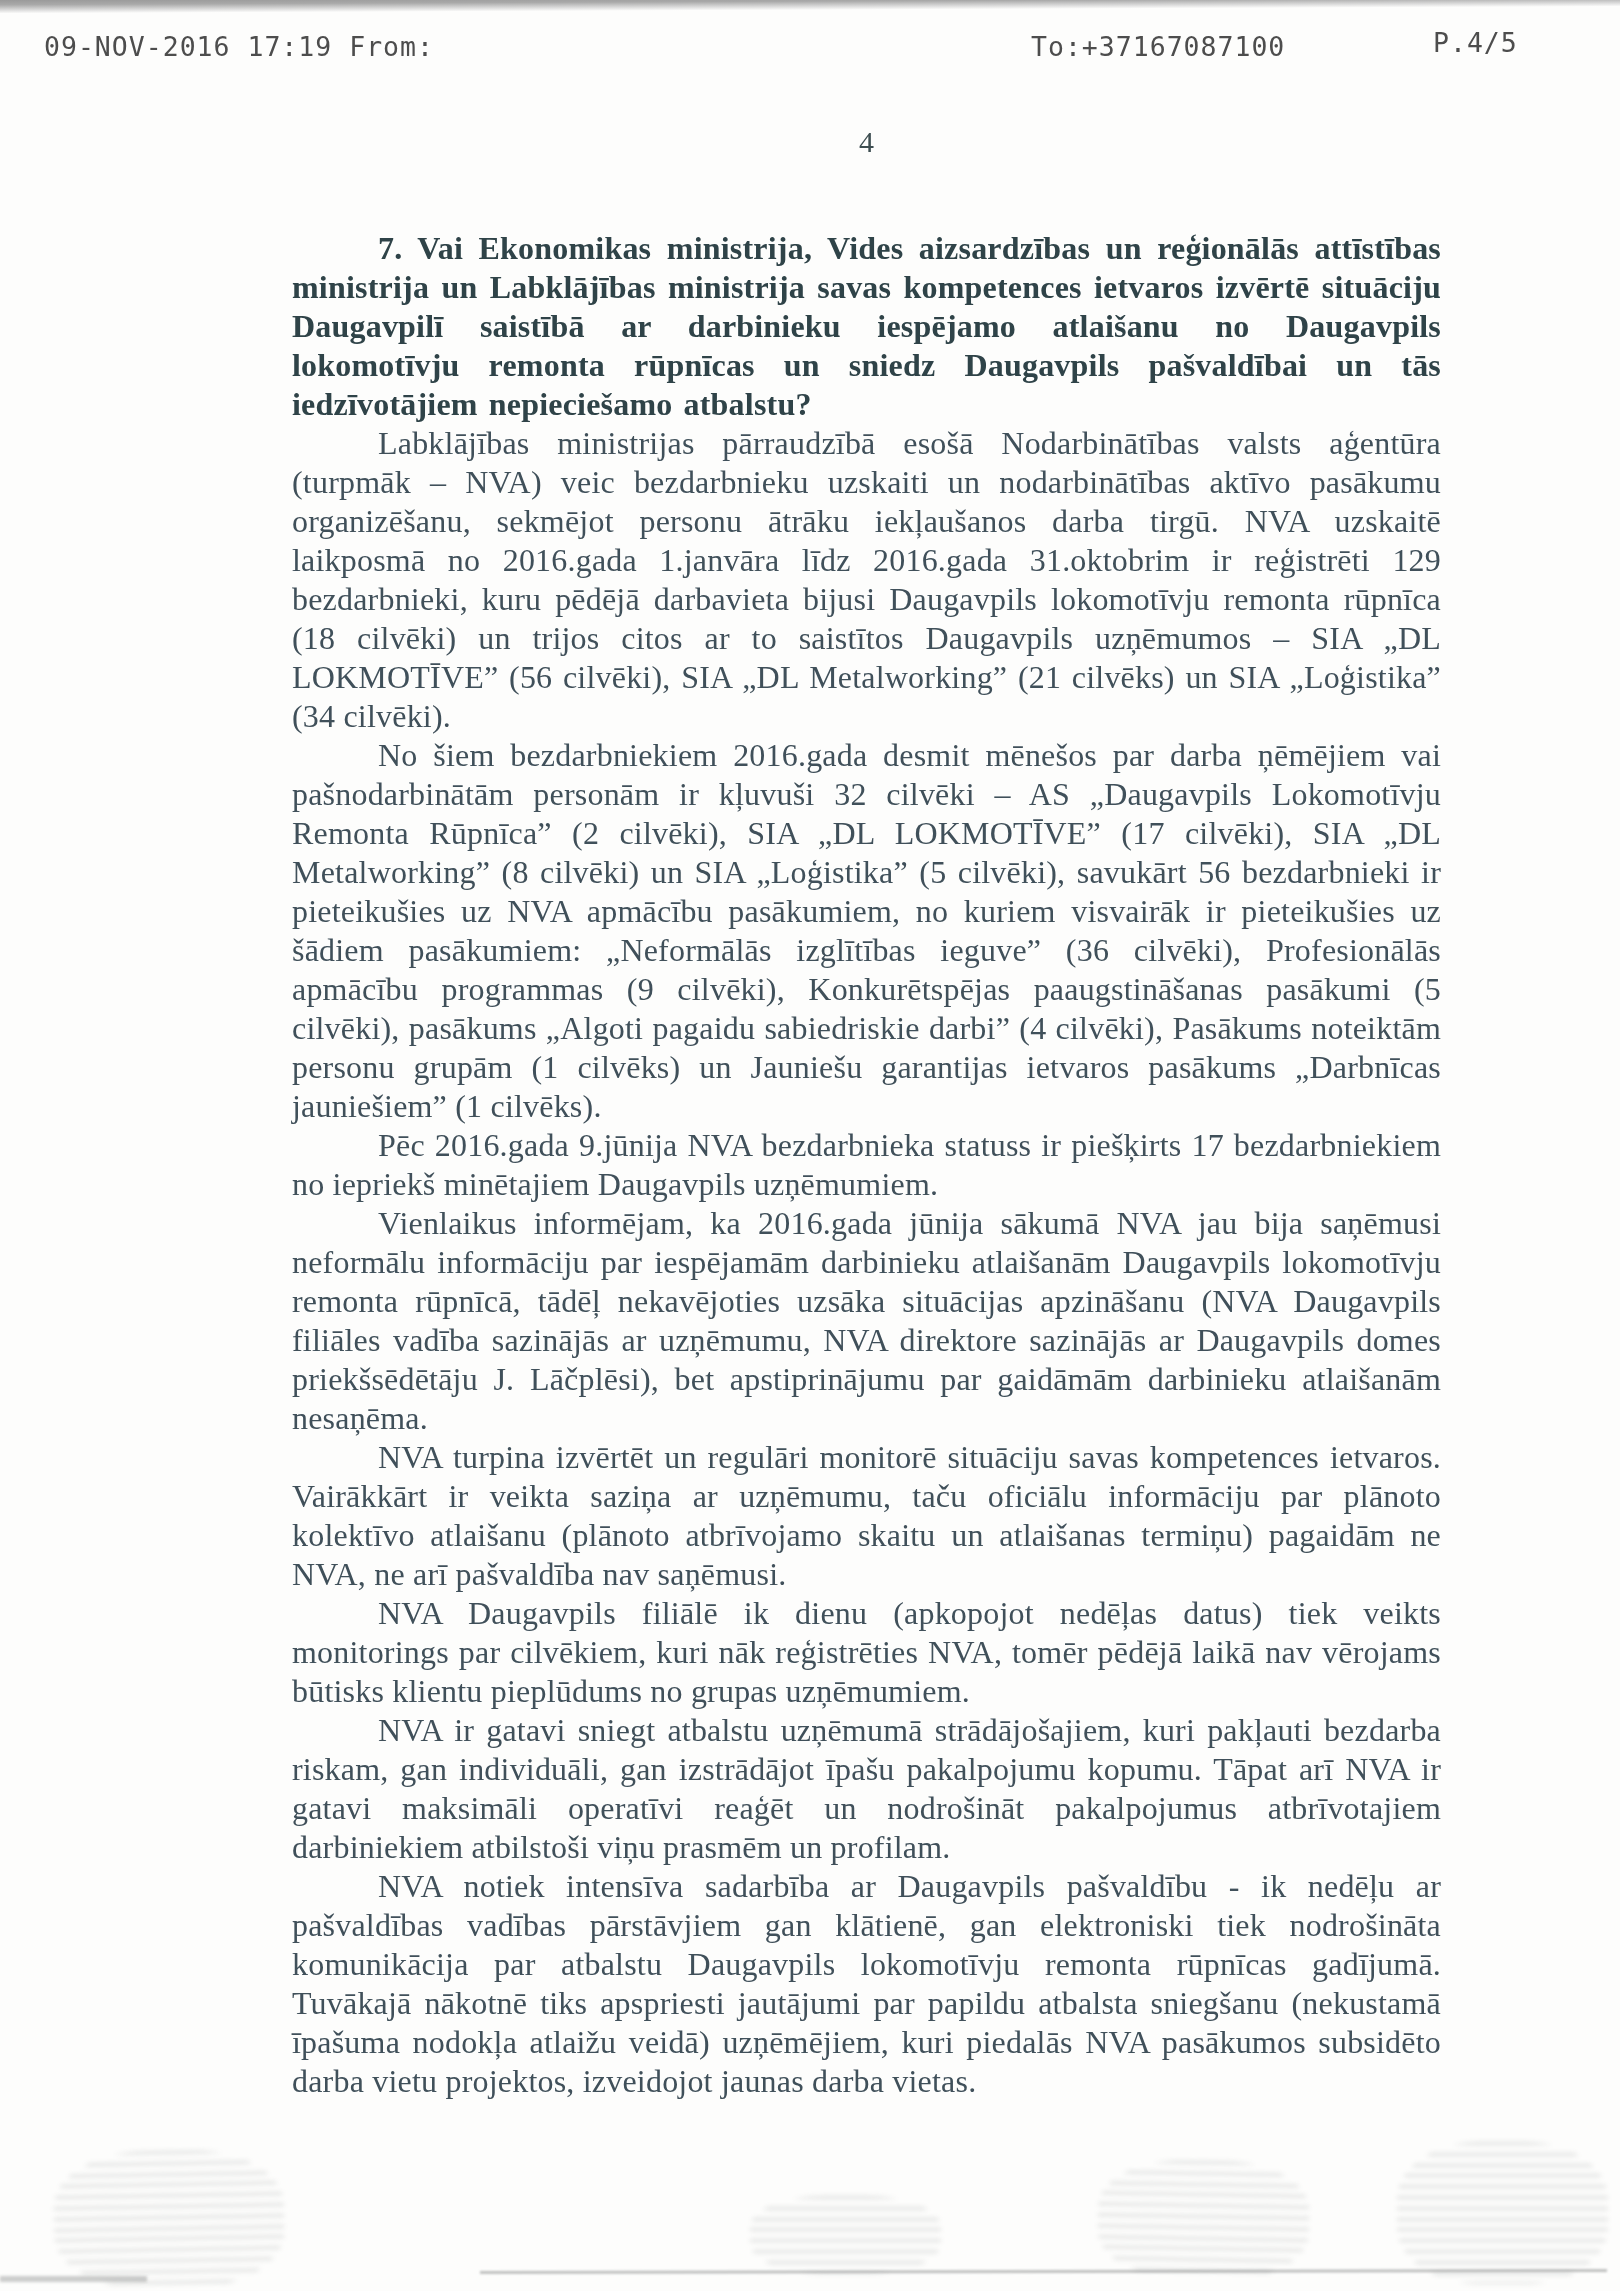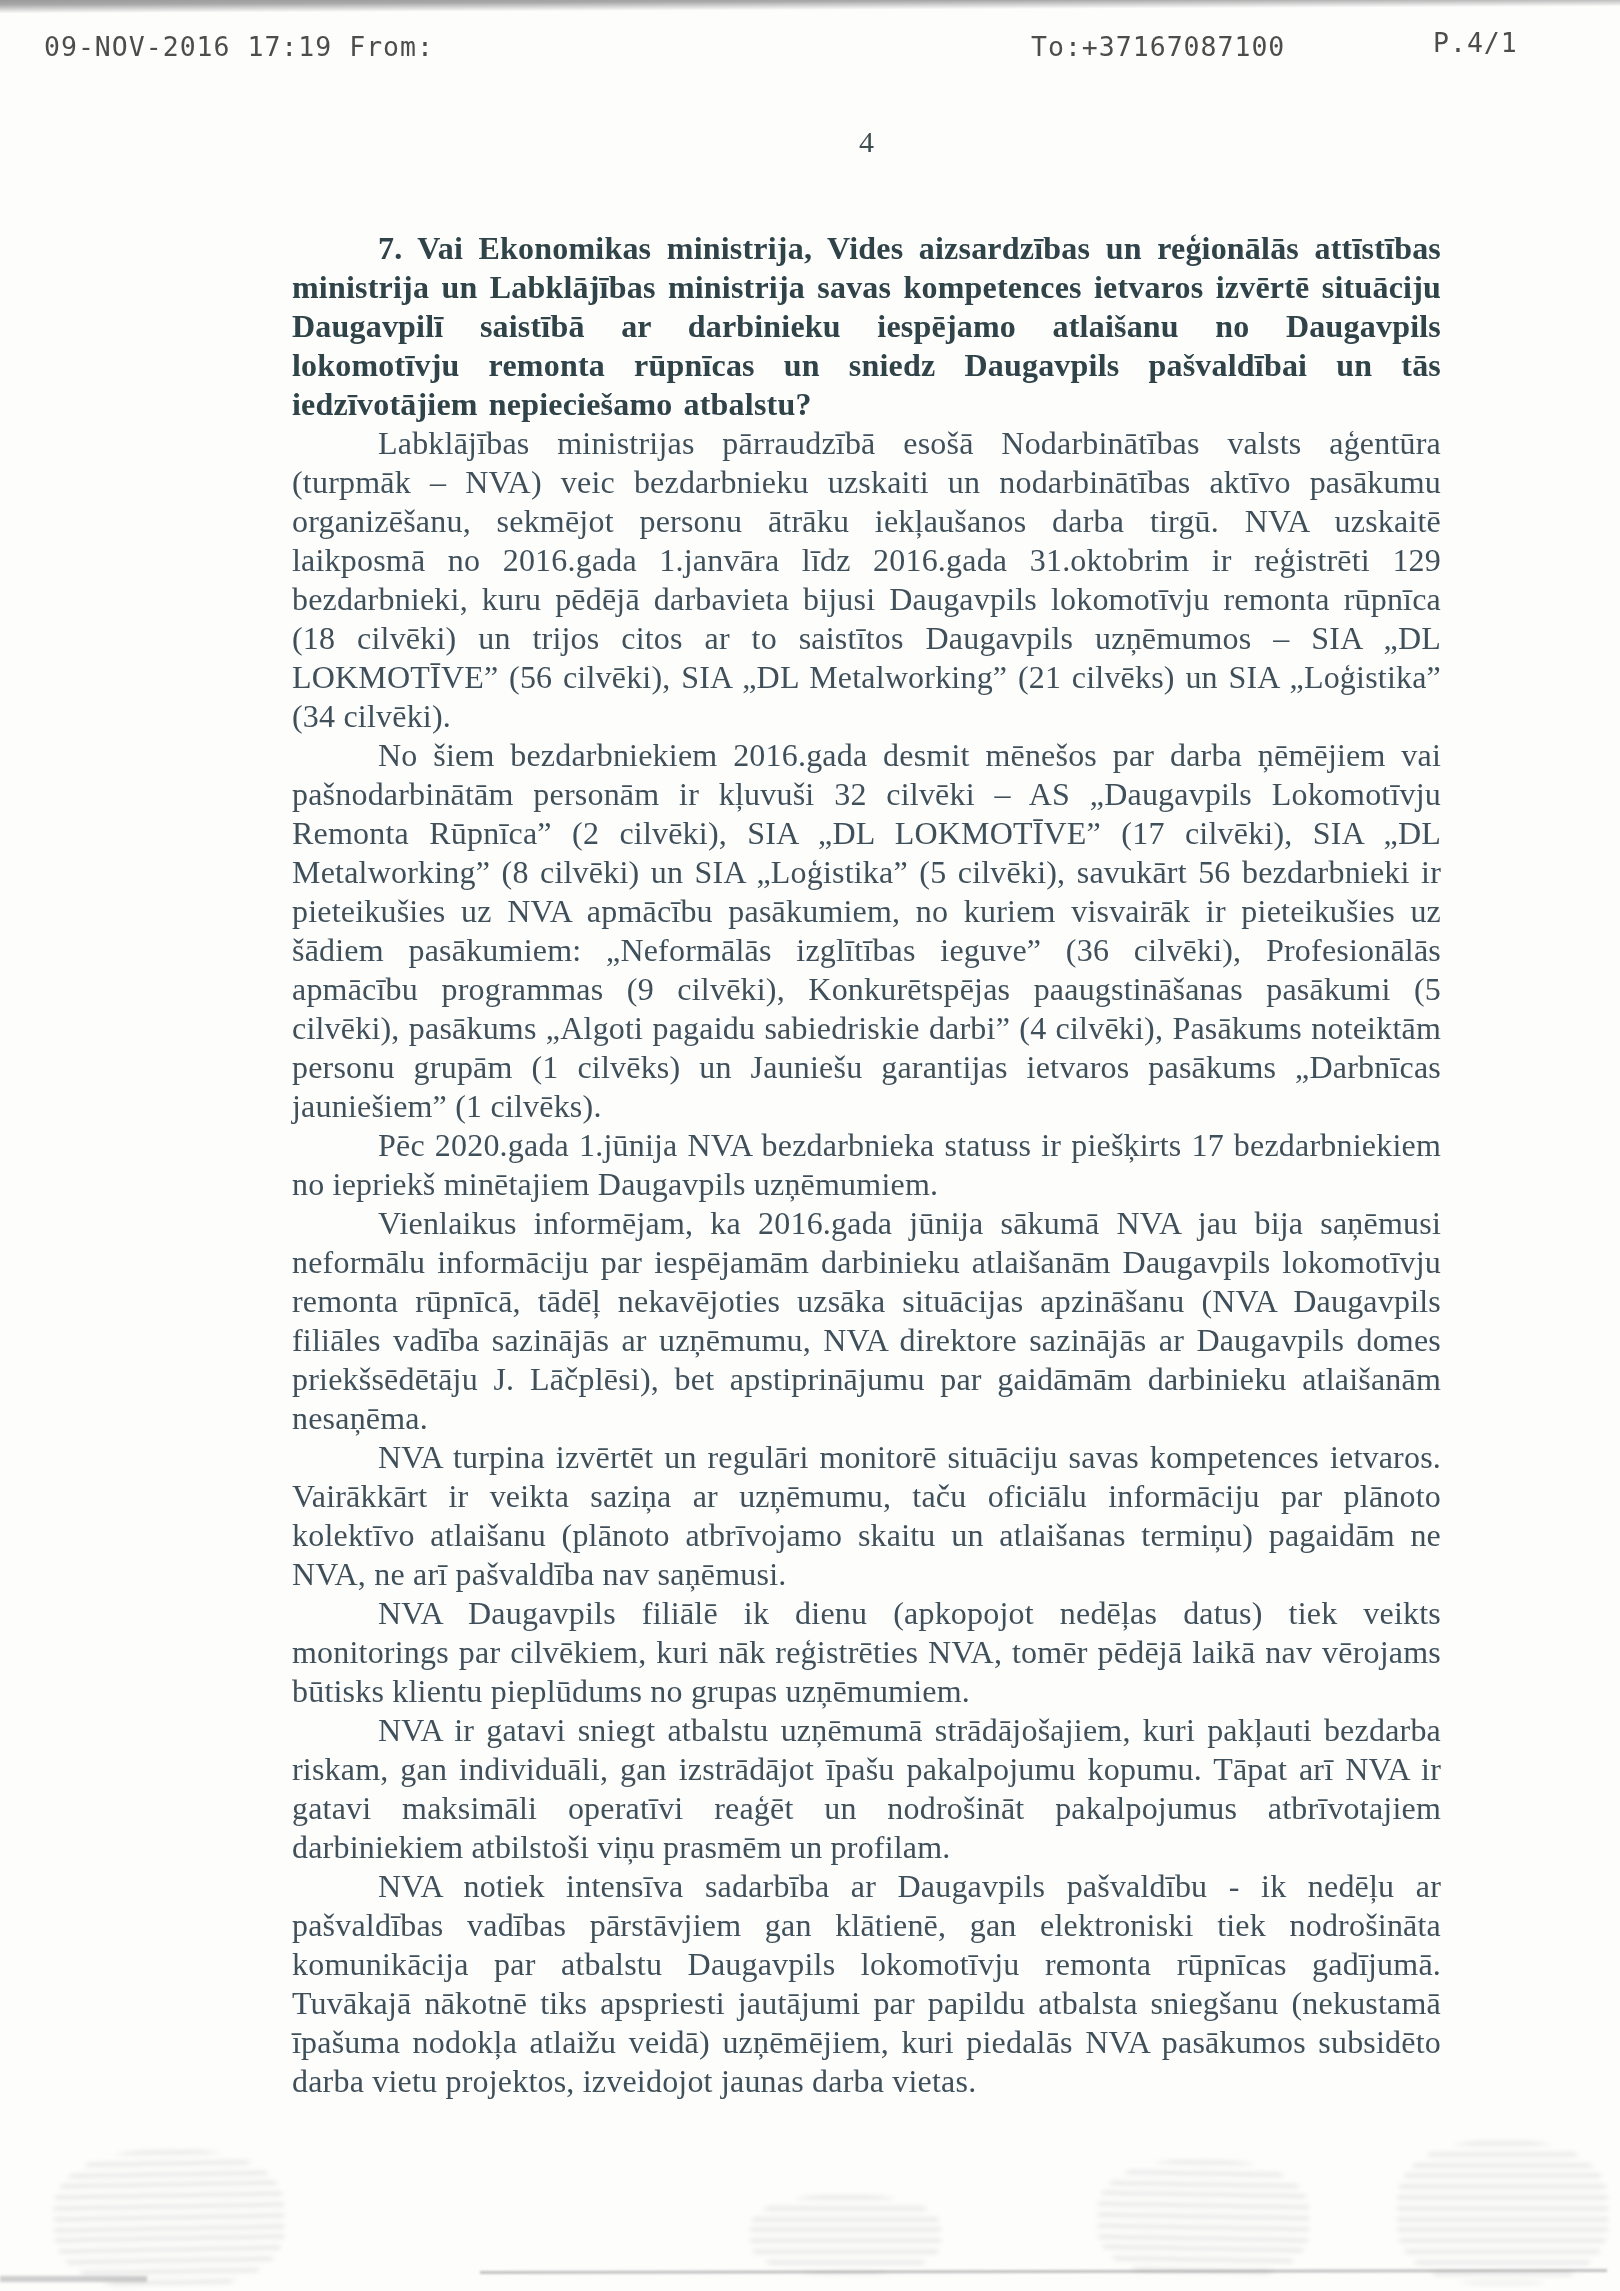--- a/index.html
+++ b/index.html
@@ -67,30 +67,30 @@
 </head>
 <body>
 
 <div class="page">
 
   <div class="scan-strip"></div>
 
   <div class="fax-header">
     <span class="from">09-NOV-2016 17:19 From:</span>
     <span class="to">To:+37167087100</span>
-    <span class="pg">P.4/1</span>
+    <span class="pg">P.4/5</span>
   </div>
 
   <div class="page-number">4</div>
 
   <div class="doc-body">
     <p class="lead">7. Vai Ekonomikas ministrija, Vides aizsardzības un reģionālās attīstības ministrija un Labklājības ministrija savas kompetences ietvaros izvērtē situāciju Daugavpilī saistībā ar darbinieku iespējamo atlaišanu no Daugavpils lokomotīvju remonta rūpnīcas un sniedz Daugavpils pašvaldībai un tās iedzīvotājiem nepieciešamo atbalstu?</p>
     <p>Labklājības ministrijas pārraudzībā esošā Nodarbinātības valsts aģentūra (turpmāk – NVA) veic bezdarbnieku uzskaiti un nodarbinātības aktīvo pasākumu organizēšanu, sekmējot personu ātrāku iekļaušanos darba tirgū. NVA uzskaitē laikposmā no 2016.gada 1.janvāra līdz 2016.gada 31.oktobrim ir reģistrēti 129 bezdarbnieki, kuru pēdējā darbavieta bijusi Daugavpils lokomotīvju remonta rūpnīca (18 cilvēki) un trijos citos ar to saistītos Daugavpils uzņēmumos – SIA „DL LOKMOTĪVE” (56 cilvēki), SIA „DL Metalworking” (21 cilvēks) un SIA „Loģistika” (34 cilvēki).</p>
     <p>No šiem bezdarbniekiem 2016.gada desmit mēnešos par darba ņēmējiem vai pašnodarbinātām personām ir kļuvuši 32 cilvēki – AS „Daugavpils Lokomotīvju Remonta Rūpnīca” (2 cilvēki), SIA „DL LOKMOTĪVE” (17 cilvēki), SIA „DL Metalworking” (8 cilvēki) un SIA „Loģistika” (5 cilvēki), savukārt 56 bezdarbnieki ir pieteikušies uz NVA apmācību pasākumiem, no kuriem visvairāk ir pieteikušies uz šādiem pasākumiem: „Neformālās izglītības ieguve” (36 cilvēki), Profesionālās apmācību programmas (9 cilvēki), Konkurētspējas paaugstināšanas pasākumi (5 cilvēki), pasākums „Algoti pagaidu sabiedriskie darbi” (4 cilvēki), Pasākums noteiktām personu grupām (1 cilvēks) un Jauniešu garantijas ietvaros pasākums „Darbnīcas jauniešiem” (1 cilvēks).</p>
-    <p>Pēc 2020.gada 1.jūnija NVA bezdarbnieka statuss ir piešķirts 17 bezdarbniekiem no iepriekš minētajiem Daugavpils uzņēmumiem.</p>
+    <p>Pēc 2016.gada 9.jūnija NVA bezdarbnieka statuss ir piešķirts 17 bezdarbniekiem no iepriekš minētajiem Daugavpils uzņēmumiem.</p>
     <p>Vienlaikus informējam, ka 2016.gada jūnija sākumā NVA jau bija saņēmusi neformālu informāciju par iespējamām darbinieku atlaišanām Daugavpils lokomotīvju remonta rūpnīcā, tādēļ nekavējoties uzsāka situācijas apzināšanu (NVA Daugavpils filiāles vadība sazinājās ar uzņēmumu, NVA direktore sazinājās ar Daugavpils domes priekšsēdētāju J. Lāčplēsi), bet apstiprinājumu par gaidāmām darbinieku atlaišanām nesaņēma.</p>
     <p>NVA turpina izvērtēt un regulāri monitorē situāciju savas kompetences ietvaros. Vairākkārt ir veikta saziņa ar uzņēmumu, taču oficiālu informāciju par plānoto kolektīvo atlaišanu (plānoto atbrīvojamo skaitu un atlaišanas termiņu) pagaidām ne NVA, ne arī pašvaldība nav saņēmusi.</p>
     <p>NVA Daugavpils filiālē ik dienu (apkopojot nedēļas datus) tiek veikts monitorings par cilvēkiem, kuri nāk reģistrēties NVA, tomēr pēdējā laikā nav vērojams būtisks klientu pieplūdums no grupas uzņēmumiem.</p>
     <p>NVA ir gatavi sniegt atbalstu uzņēmumā strādājošajiem, kuri pakļauti bezdarba riskam, gan individuāli, gan izstrādājot īpašu pakalpojumu kopumu. Tāpat arī NVA ir gatavi maksimāli operatīvi reaģēt un nodrošināt pakalpojumus atbrīvotajiem darbiniekiem atbilstoši viņu prasmēm un profilam.</p>
     <p>NVA notiek intensīva sadarbība ar Daugavpils pašvaldību - ik nedēļu ar pašvaldības vadības pārstāvjiem gan klātienē, gan elektroniski tiek nodrošināta komunikācija par atbalstu Daugavpils lokomotīvju remonta rūpnīcas gadījumā. Tuvākajā nākotnē tiks apspriesti jautājumi par papildu atbalsta sniegšanu (nekustamā īpašuma nodokļa atlaižu veidā) uzņēmējiem, kuri piedalās NVA pasākumos subsidēto darba vietu projektos, izveidojot jaunas darba vietas.</p>
   </div>
 
   <div class="smudge s1"></div>
   <div class="smudge s2"></div>
   <div class="smudge s3"></div>

